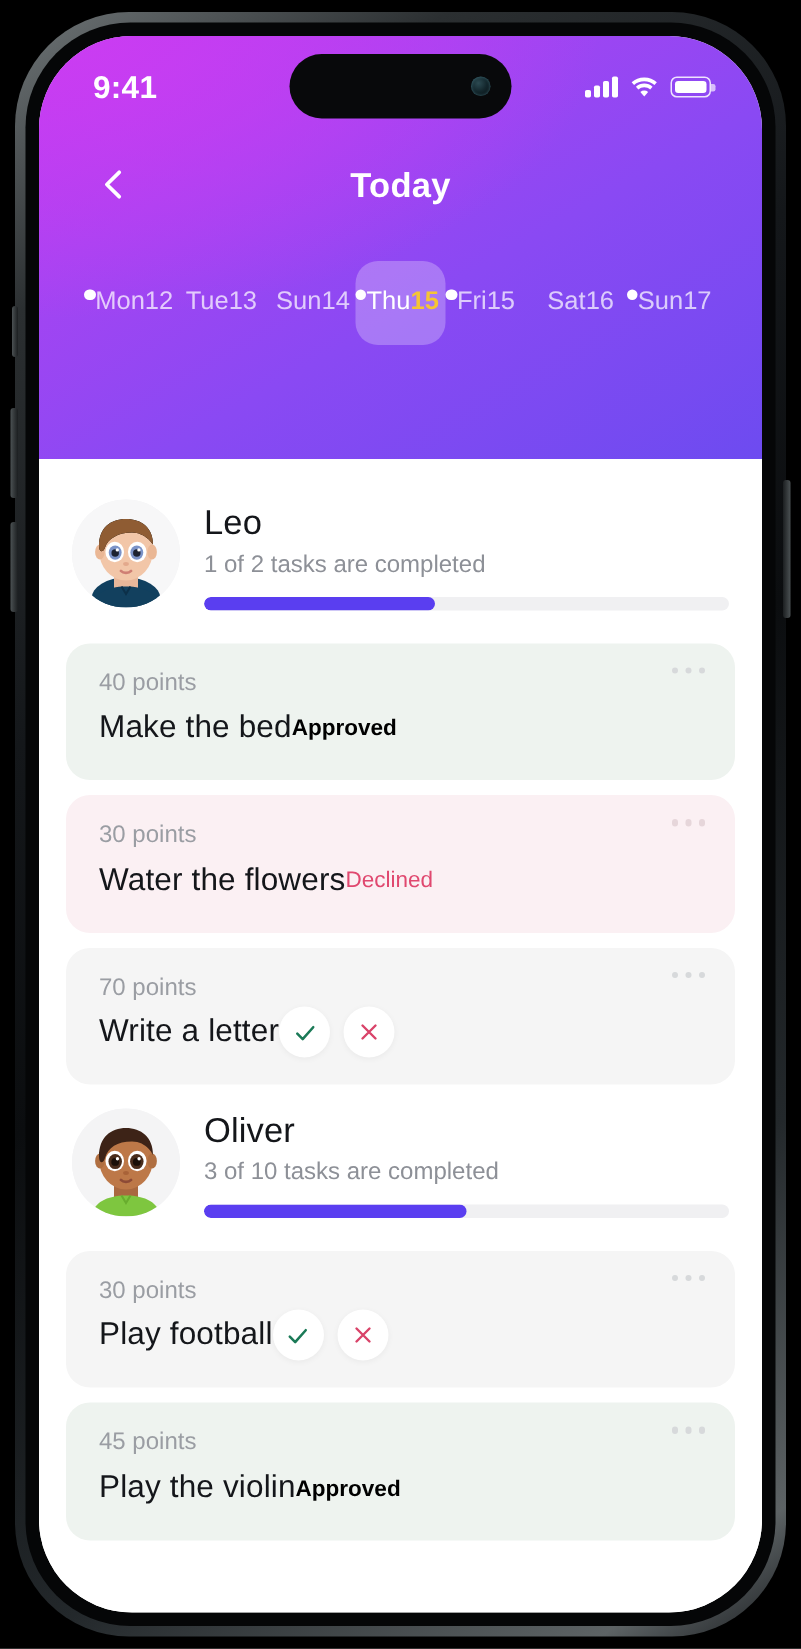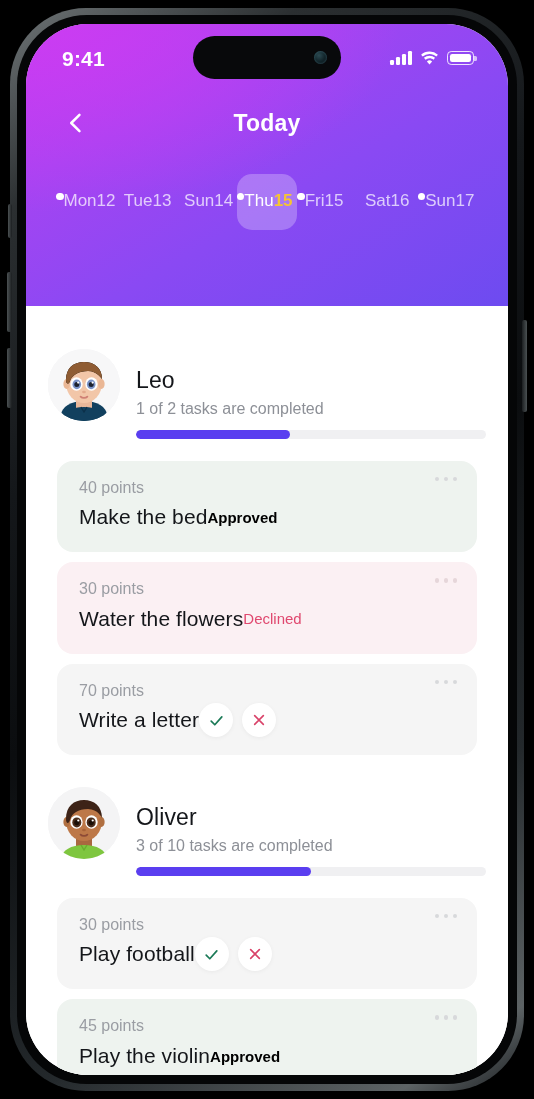--- a/index.html
+++ b/index.html
@@ -128,31 +128,31 @@
     background: #fff; border-radius: 30px 30px 0 0;
     padding: 22px 18px 0 18px;
     overflow: hidden;
   }
 
   .child { display: flex; align-items: center; gap: 16px; padding: 4px 4px 12px 4px; }
   .avatar {
     width: 72px; height: 72px; border-radius: 50%; flex: 0 0 72px;
     position: relative; overflow: hidden; background: #f3f3f5;
   }
-  .child-info { flex: 1; min-width: 0; padding-top: 2px; margin-top: 32px; }
+  .child-info { flex: 1; min-width: 0; padding-top: 2px; }
   .child-name { font-size: 23px; color: #14161a; letter-spacing: .1px; line-height: 1.25; }
   .child-sub  { font-size: 16px; color: #8d9097; margin-top: 4px; line-height: 1.3; }
   .progress {
     margin-top: 10px; height: 9px; border-radius: 5px; background: #f0f0f2; overflow: hidden;
   }
   .progress-fill { height: 100%; border-radius: 5px; background: #5a3ef0; }
 
   
   .task {
-    position: relative; margin: 10px 13px; border-radius: 16px;
+    position: relative; margin: 10px 0; border-radius: 16px;
     padding: 16px 22px 18px 22px; background: #f5f5f5;
   }
   .task.approved { background: #eef3ef; }
   .task.declined { background: #fbf0f3; }
   .task-points { font-size: 16px; color: #9a9da3; line-height: 1.35; }
   .task-row { display: flex; align-items: center; justify-content: flex-start; margin-top: 2px; min-height: 34px; }
   .task-title { font-size: 21px; color: #14161a; letter-spacing: .1px; }
   .task-status { font-size: 15px; line-height: 1; }
   .task-status.approved { color: #000000; font-weight: bold; }
   .task-status.declined { color: #e0486f; }

